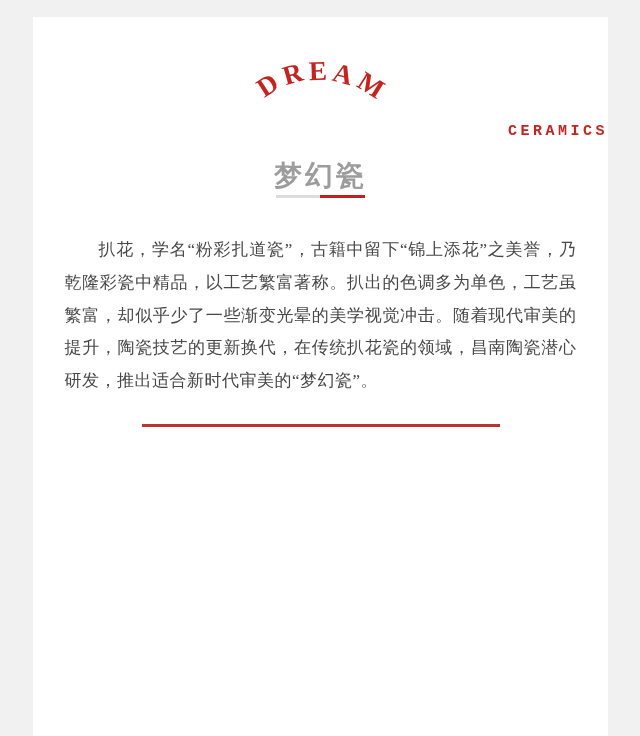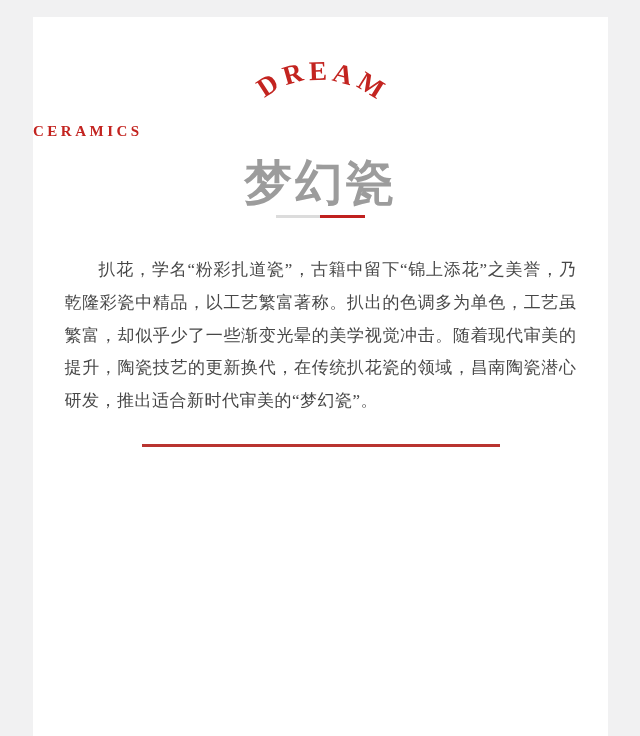--- a/index.html
+++ b/index.html
@@ -38,37 +38,37 @@
     margin: 0 3px;
     line-height: 1;
   }
   .l-d { transform: translateY(13px) rotate(-33deg); }
   .l-r { transform: translateY(2px)  rotate(-16deg); }
   .l-e { transform: translateY(-1px) rotate(-2deg); }
   .l-a { transform: translateY(2px)  rotate(15deg); }
   .l-m { transform: translateY(13px) rotate(32deg); }
   .logo-sub {
     margin-top: 6px;
-    text-align: left;
-    font-family: Liberation Serif, serif;
+    text-align: right;
+    font-family: Liberation Mono, monospace;
     font-size: 15px;
     letter-spacing: 3.5px;
     color: #c32420;
     font-weight: bold;
   }
   
   .page-title {
     margin-top: 22px;
     text-align: center;
-    font-size: 48px;
+    font-size: 28px;
     font-weight: bold;
     letter-spacing: 3px;
     color: #9c9c9c;
     line-height: 1;
-    font-family: Liberation Mono, monospace;
+    font-family: Liberation Serif, serif;
   }
   .title-underline {
     margin: 5px auto 0 auto;
     width: 89px;
     height: 3px;
     display: flex;
   }
   .title-underline .seg-gray { width: 44px; height: 3px; background: #dcdcdc; }
   .title-underline .seg-red  { width: 45px; height: 3px; background: #c0211f; }
   

